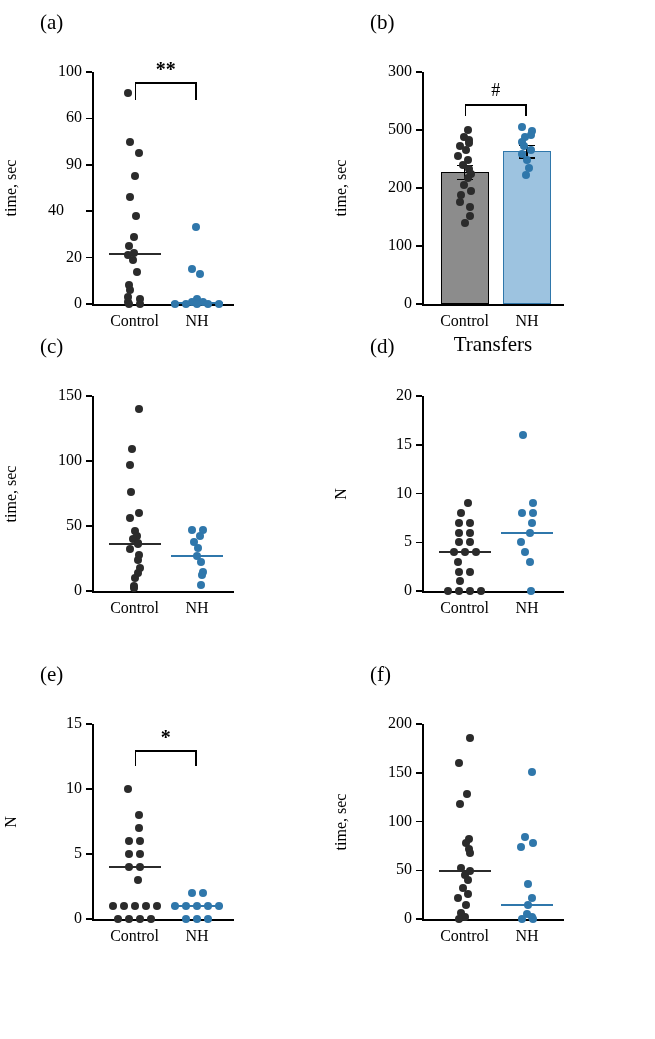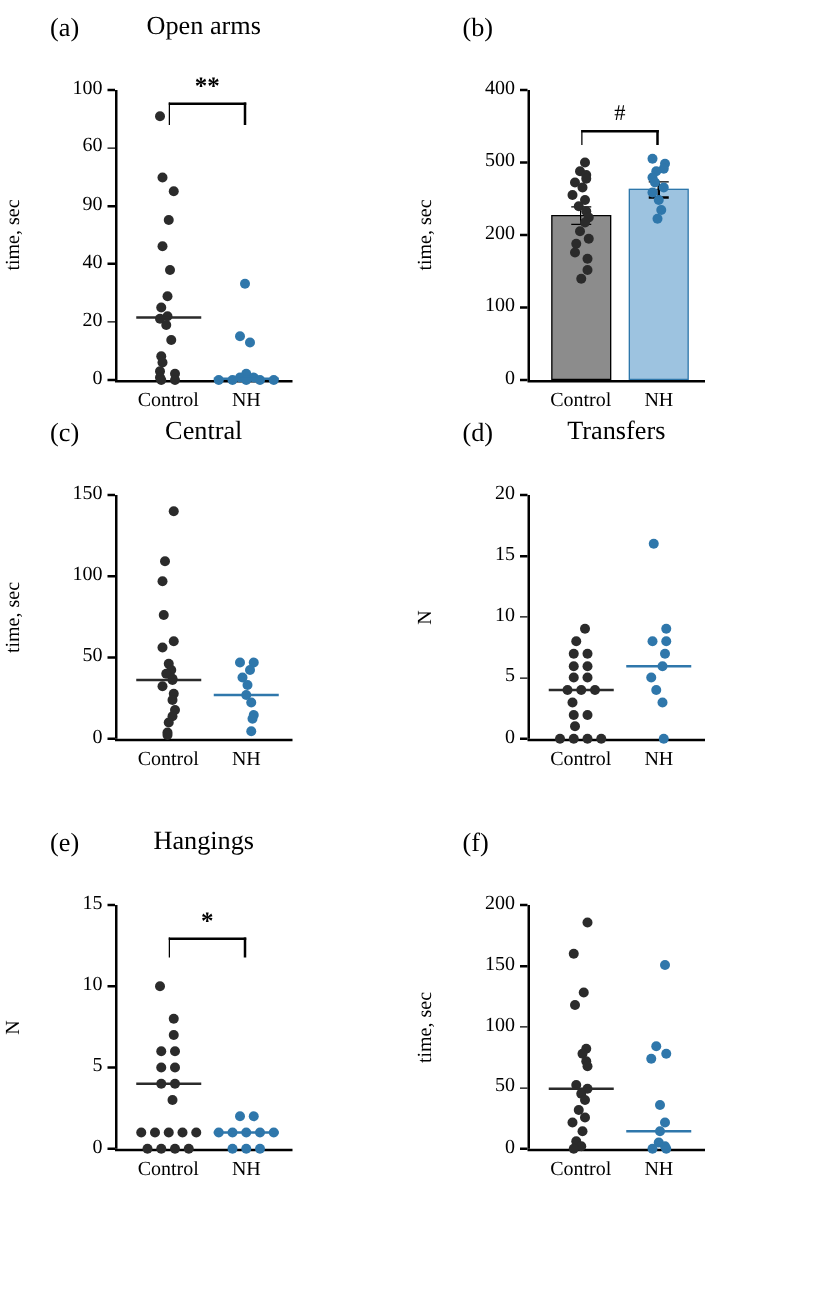--- a/index.html
+++ b/index.html
@@ -137,29 +137,28 @@
     font-weight: normal;
     font-size: 18px;
   }
 </style>
 </head>
 <body>
 
 <div id="figure">
     <div class="panel" style="left: 0px; top: 0px;">
       <div class="panel-letter" style="left: 40px; top: 10px;">(a)</div>
-      <div class="panel-title" style="left: 52px; top: 8px; width: 222px;">Open arms</div>
       <div class="axis-line" style="left: 92px; top: 72px; width: 1.6px; height: 232px;"></div>
       <div class="axis-line" style="left: 92px; top: 304px; width: 142px; height: 1.6px;"></div>
       <div class="tick" style="left: 86px; top: 303.25px;"></div>
       <div class="ticklabel" style="left: 30px; top: 294px; width: 52px;">0</div>
       <div class="tick" style="left: 86px; top: 256.85px;"></div>
       <div class="ticklabel" style="left: 30px; top: 247.6px; width: 52px;">20</div>
       <div class="tick" style="left: 86px; top: 210.45px;"></div>
-      <div class="ticklabel" style="left: 30px; top: 201.2px; width: 52px;">40</div>
+      <div class="ticklabel" style="left: 12px; top: 201.2px; width: 52px;">40</div>
       <div class="tick" style="left: 86px; top: 164.05px;"></div>
       <div class="ticklabel" style="left: 30px; top: 154.8px; width: 52px;">90</div>
       <div class="tick" style="left: 86px; top: 117.65px;"></div>
       <div class="ticklabel" style="left: 30px; top: 108.4px; width: 52px;">60</div>
       <div class="tick" style="left: 86px; top: 71.25px;"></div>
       <div class="ticklabel" style="left: 30px; top: 62px; width: 52px;">100</div>
       <div class="ylabel" style="left: 20px; top: 188px; transform: rotate(-90deg) translate(-50%, -100%);">time, sec</div>
       <div class="xticklabel" style="left: 84.6px; top: 312px; width: 100px;">Control</div>
       <div class="xticklabel" style="left: 147.08px; top: 312px; width: 100px;">NH</div>
       <div class="pt ctrl" style="left: 127.6px; top: 92.88px;"></div>
@@ -207,21 +206,21 @@
       <div class="axis-line" style="left: 92px; top: 304px; width: 142px; height: 1.6px;"></div>
       <div class="tick" style="left: 86px; top: 303.25px;"></div>
       <div class="ticklabel" style="left: 30px; top: 294px; width: 52px;">0</div>
       <div class="tick" style="left: 86px; top: 245.25px;"></div>
       <div class="ticklabel" style="left: 30px; top: 236px; width: 52px;">100</div>
       <div class="tick" style="left: 86px; top: 187.25px;"></div>
       <div class="ticklabel" style="left: 30px; top: 178px; width: 52px;">200</div>
       <div class="tick" style="left: 86px; top: 129.25px;"></div>
       <div class="ticklabel" style="left: 30px; top: 120px; width: 52px;">500</div>
       <div class="tick" style="left: 86px; top: 71.25px;"></div>
-      <div class="ticklabel" style="left: 30px; top: 62px; width: 52px;">400</div>
+      <div class="ticklabel" style="left: 30px; top: 62px; width: 52px;">300</div>
       <div class="ylabel" style="left: 20px; top: 188px; transform: rotate(-90deg) translate(-50%, -100%);">time, sec</div>
       <div class="xticklabel" style="left: 84.6px; top: 312px; width: 100px;">Control</div>
       <div class="xticklabel" style="left: 147.08px; top: 312px; width: 100px;">NH</div>
       <div class="bar ctrl" style="left: 110.6px; top: 171.76px; width: 48px; height: 132.24px;"></div>
       <div class="errbar" style="left: 133.8px; top: 164.8px; height: 13.92px; background: rgb(0, 0, 0);"></div>
       <div class="errcap" style="left: 126.6px; top: 164.8px; width: 16px; background: rgb(0, 0, 0);"></div>
       <div class="errcap" style="left: 126.6px; top: 178.72px; width: 16px; background: rgb(0, 0, 0);"></div>
       <div class="bar nh" style="left: 173.08px; top: 150.88px; width: 48px; height: 153.12px;"></div>
       <div class="errbar" style="left: 196.28px; top: 144.5px; height: 12.76px; background: rgb(0, 0, 0);"></div>
       <div class="errcap" style="left: 189.08px; top: 144.5px; width: 16px; background: rgb(0, 0, 0);"></div>
@@ -258,21 +257,20 @@
       <div class="pt nh" style="left: 195.702px; top: 175.24px;"></div>
       <div class="sig-bracket" style="left: 134.6px; top: 104px; width: 62.48px; height: 12px;">
         <div class="hbar"></div>
         <div class="vleft" style="height:12px"></div>
         <div class="vright" style="height:12px"></div>
       </div>
       <div class="sig-label hash" style="left: 94.6px; top: 80px; width: 142.48px;">#</div>
     </div>
     <div class="panel" style="left: 0px; top: 348px;">
       <div class="panel-letter" style="left: 40px; top: -14px;">(c)</div>
-      <div class="panel-title" style="left: 52px; top: -16px; width: 222px;">Central</div>
       <div class="axis-line" style="left: 92px; top: 48px; width: 1.6px; height: 195px;"></div>
       <div class="axis-line" style="left: 92px; top: 243px; width: 142px; height: 1.6px;"></div>
       <div class="tick" style="left: 86px; top: 242.25px;"></div>
       <div class="ticklabel" style="left: 30px; top: 233px; width: 52px;">0</div>
       <div class="tick" style="left: 86px; top: 177.25px;"></div>
       <div class="ticklabel" style="left: 30px; top: 168px; width: 52px;">50</div>
       <div class="tick" style="left: 86px; top: 112.25px;"></div>
       <div class="ticklabel" style="left: 30px; top: 103px; width: 52px;">100</div>
       <div class="tick" style="left: 86px; top: 47.25px;"></div>
       <div class="ticklabel" style="left: 30px; top: 38px; width: 52px;">150</div>
@@ -356,21 +354,20 @@
       <div class="pt nh" style="left: 201.628px; top: 174.75px;"></div>
       <div class="pt nh" style="left: 200.196px; top: 184.5px;"></div>
       <div class="pt nh" style="left: 191.223px; top: 194.25px;"></div>
       <div class="pt nh" style="left: 194.721px; top: 204px;"></div>
       <div class="pt nh" style="left: 200.237px; top: 213.75px;"></div>
       <div class="pt nh" style="left: 201.28px; top: 243px;"></div>
       <div class="medline nh" style="left: 171.08px; top: 183.5px; width: 52px;"></div>
     </div>
     <div class="panel" style="left: 0px; top: 676px;">
       <div class="panel-letter" style="left: 40px; top: -14px;">(e)</div>
-      <div class="panel-title" style="left: 52px; top: -16px; width: 222px;">Hangings</div>
       <div class="axis-line" style="left: 92px; top: 48px; width: 1.6px; height: 195px;"></div>
       <div class="axis-line" style="left: 92px; top: 243px; width: 142px; height: 1.6px;"></div>
       <div class="tick" style="left: 86px; top: 242.25px;"></div>
       <div class="ticklabel" style="left: 30px; top: 233px; width: 52px;">0</div>
       <div class="tick" style="left: 86px; top: 177.25px;"></div>
       <div class="ticklabel" style="left: 30px; top: 168px; width: 52px;">5</div>
       <div class="tick" style="left: 86px; top: 112.25px;"></div>
       <div class="ticklabel" style="left: 30px; top: 103px; width: 52px;">10</div>
       <div class="tick" style="left: 86px; top: 47.25px;"></div>
       <div class="ticklabel" style="left: 30px; top: 38px; width: 52px;">15</div>

